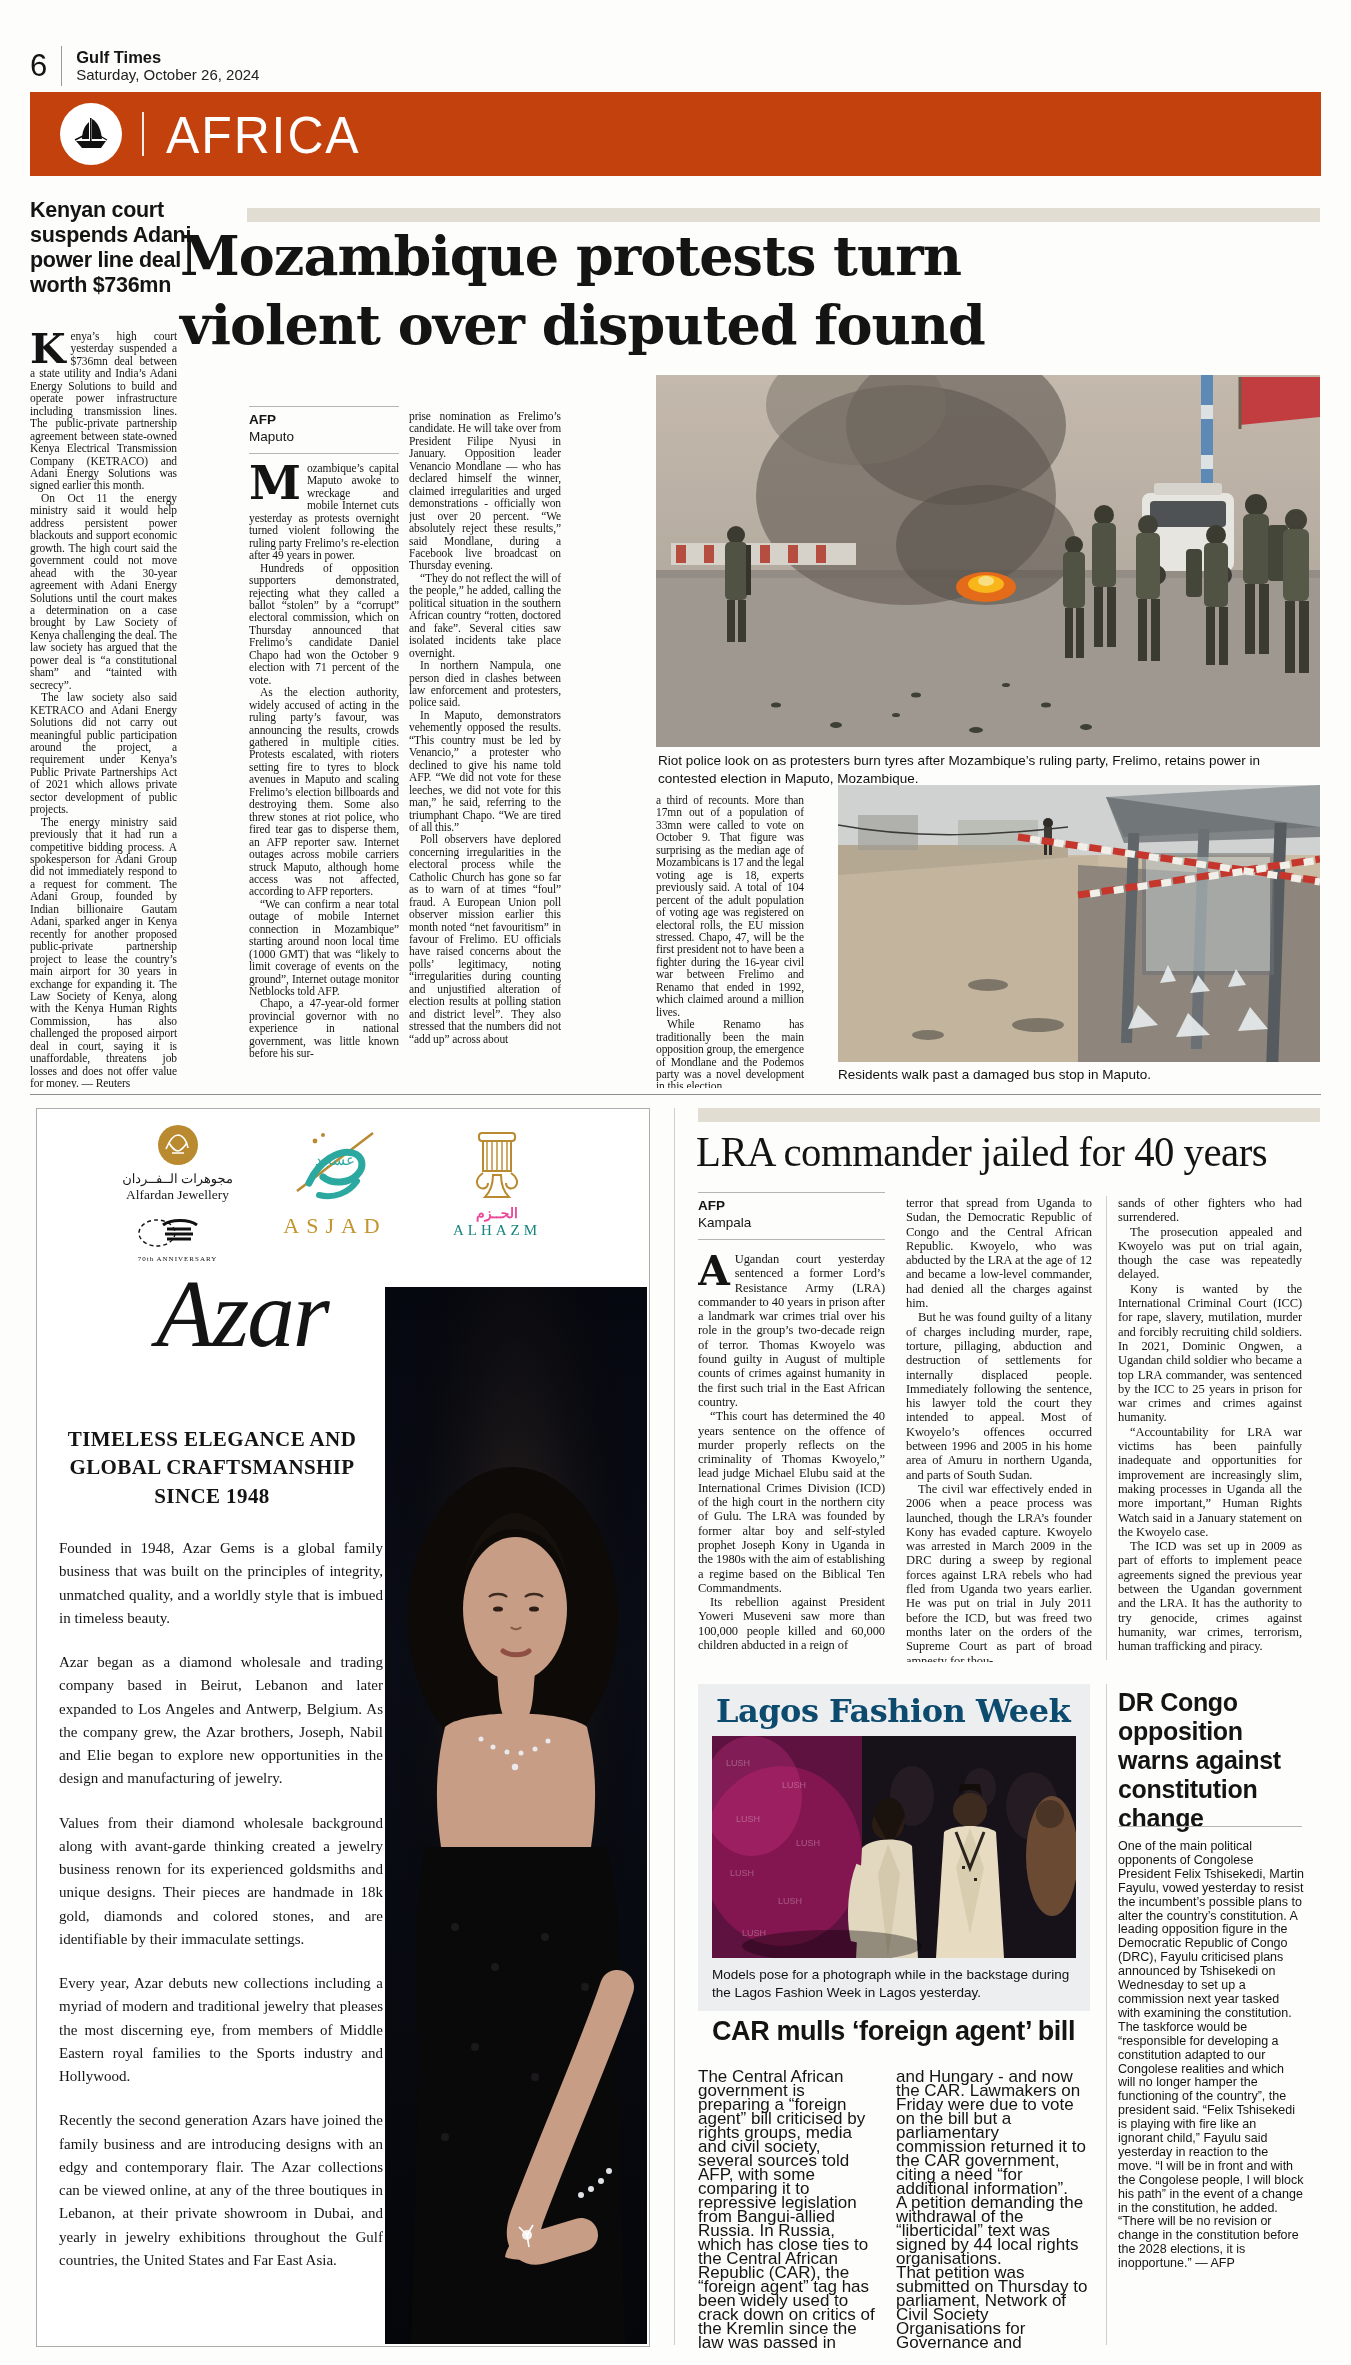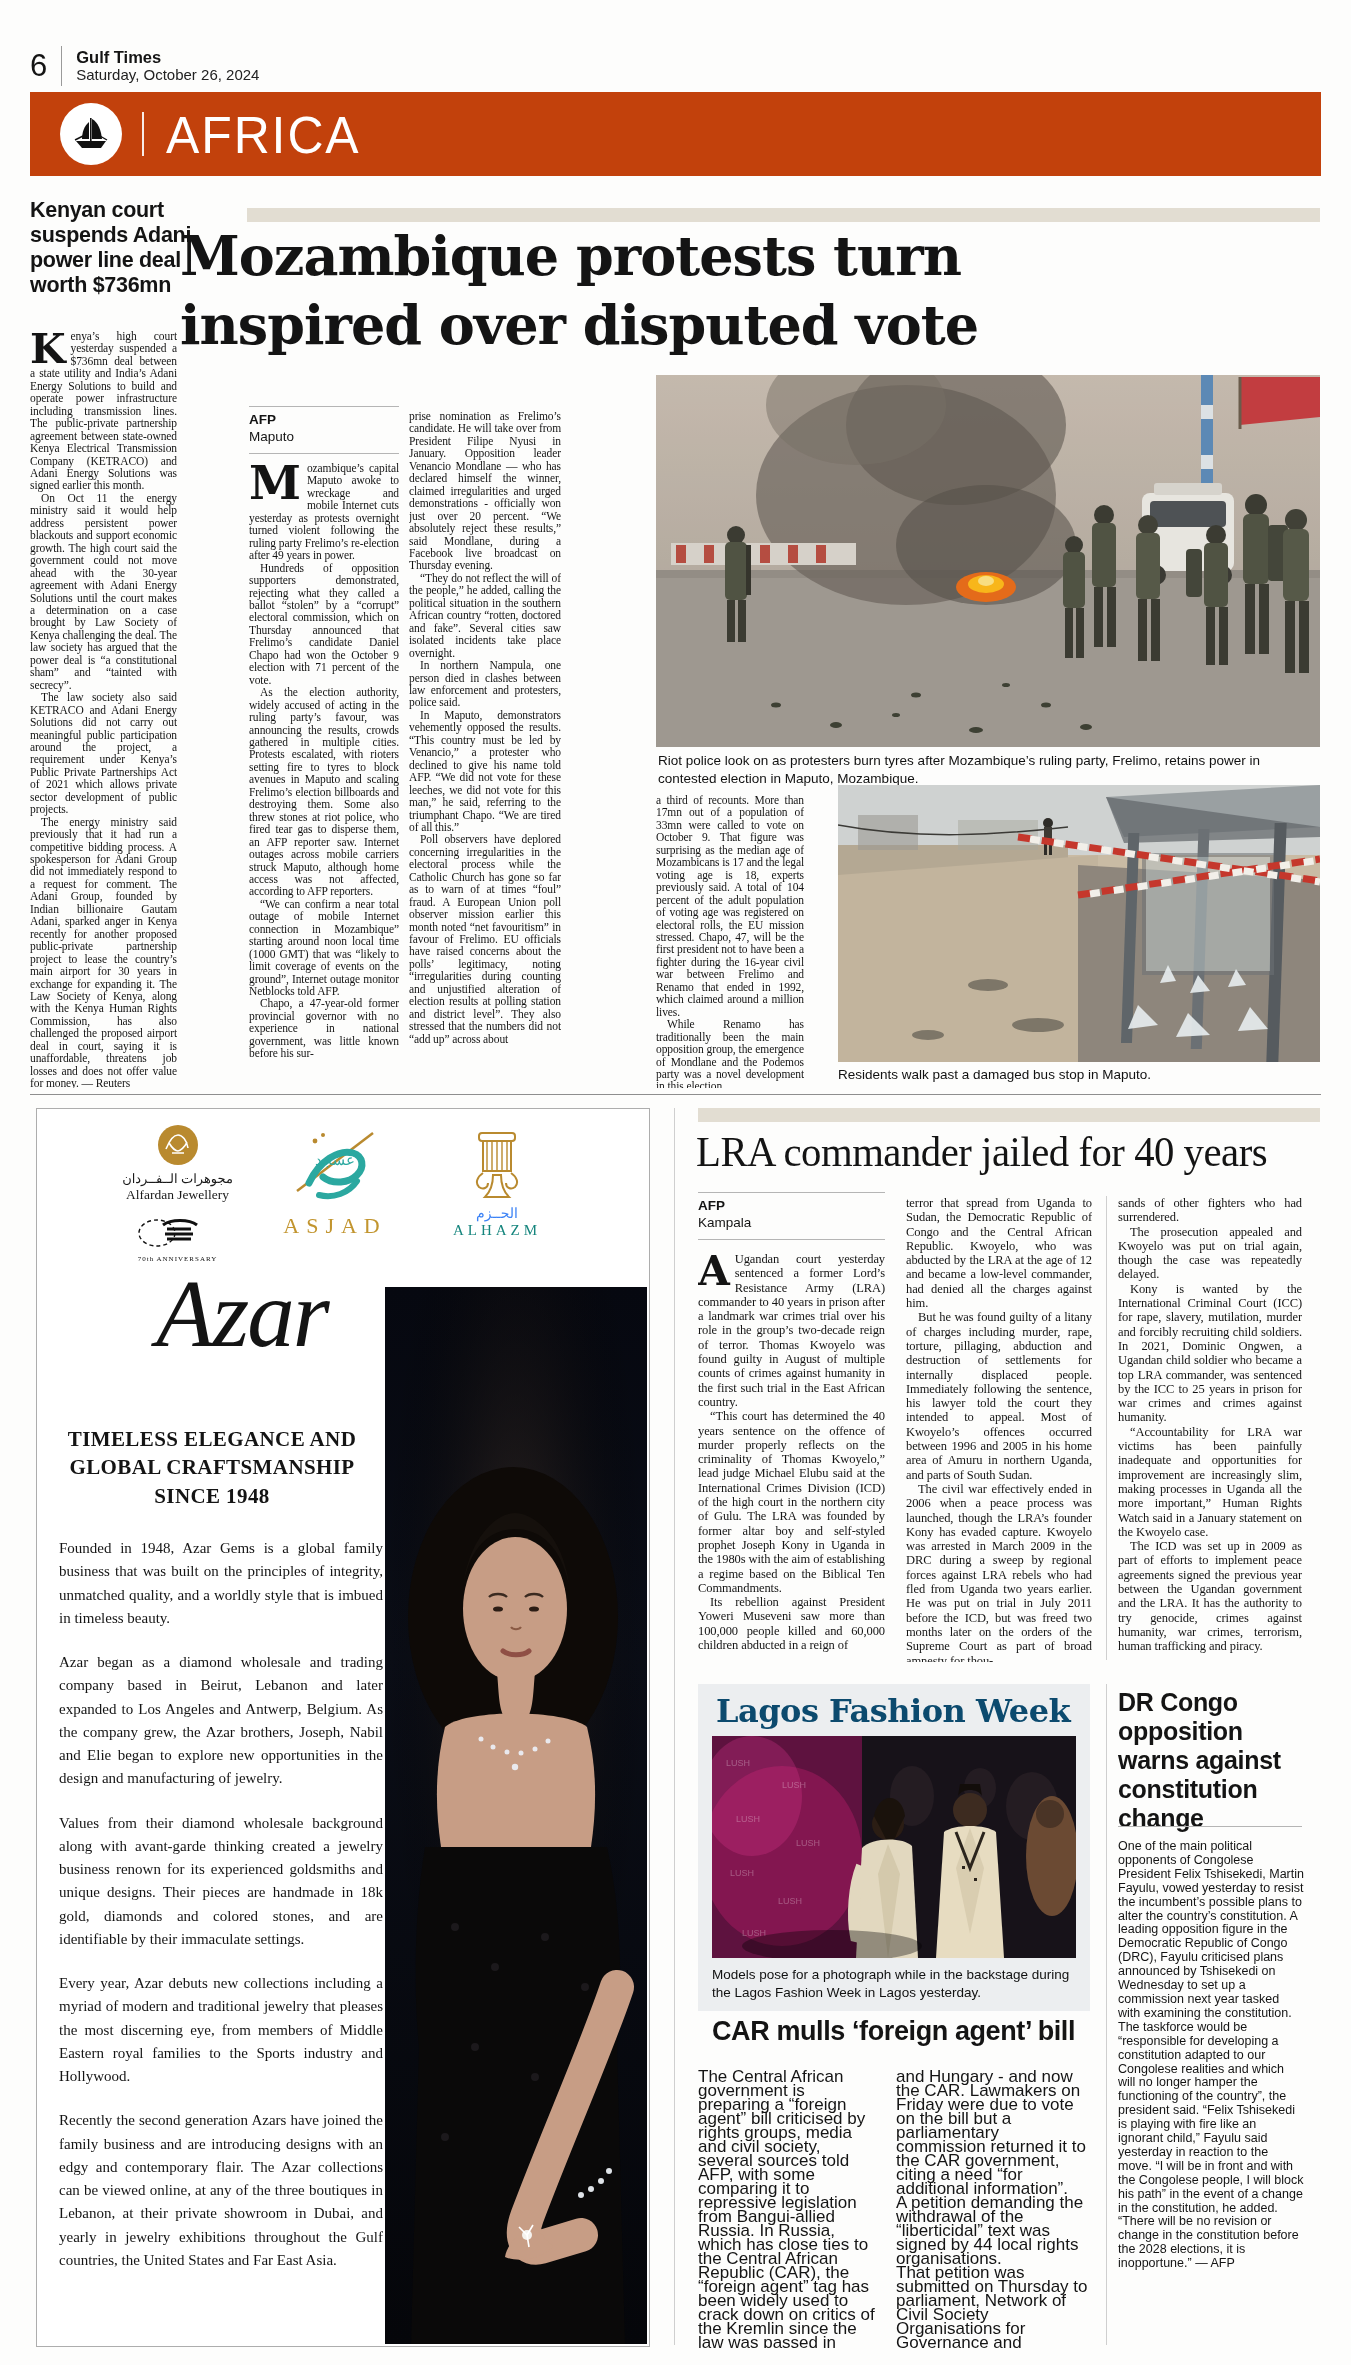--- a/index.html
+++ b/index.html
@@ -47,21 +47,21 @@
   
   .photo{overflow:hidden;}
   .photo svg{display:block;width:100%;height:100%;}
   
   .adbox{border:1px solid #adadad;background:#fff;}
   .logo-block{text-align:center;}
   .logo-en-serif{font-family:"Liberation Serif",serif;font-size:13.5px;color:#1a1a1a;}
   .logo-ar{font-size:13px;color:#1a1a1a;}
   .logo-anniv{font-family:"Liberation Serif",serif;font-size:7px;letter-spacing:1px;color:#111;}
   .asjad-word{font-family:"Liberation Serif",serif;font-size:22px;letter-spacing:7px;color:#c2952f;}
-  .alhazm-ar{font-size:14px;color:#3b82f6;font-weight:normal;}
+  .alhazm-ar{font-size:14px;color:#ec4899;font-weight:bold;}
   .alhazm-word{font-family:"Liberation Serif",serif;font-size:15px;letter-spacing:4px;color:#15857d;}
   .azar-script{font-family:"Liberation Serif",serif;font-style:italic;font-size:95px;letter-spacing:-2px;}
   .ad-heading{font-family:"Liberation Serif",serif;font-weight:bold;font-size:21px;line-height:1.35;text-align:center;letter-spacing:.4px;}
   .ad-heading p{margin:0;white-space:nowrap;}
   .adcopy{font-family:"Liberation Serif",serif;font-size:15px;line-height:1.55;text-align:justify;overflow:hidden;}
   .adcopy p{margin:0 0 21px 0;}
   .lagos-box{background:#eceef0;}
 </style>
 </head>
 <body>
@@ -98,21 +98,21 @@
 <div class="abs newsbody dropcap" style="left:30px;top:330px;width:147px;height:758px;">
     <p>Kenya’s high court yesterday suspended a $736mn deal between a state utility and India’s Adani Energy Solutions to build and operate power infrastructure including transmission lines. The public-private partnership agreement between state-owned Kenya Electrical Transmission Company (KETRACO) and Adani Energy Solutions was signed earlier this month.</p>
     <p>On Oct 11 the energy ministry said it would help address persistent power blackouts and support economic growth. The high court said the government could not move ahead with the 30-year agreement with Adani Energy Solutions until the court makes a determination on a case brought by Law Society of Kenya challenging the deal. The law society has argued that the power deal is “a constitutional sham” and “tainted with secrecy”.</p>
     <p>The law society also said KETRACO and Adani Energy Solutions did not carry out meaningful public participation around the project, a requirement under Kenya’s Public Private Partnerships Act of 2021 which allows private sector development of public projects.</p>
     <p>The energy ministry said previously that it had run a competitive bidding process. A spokesperson for Adani Group did not immediately respond to a request for comment. The Adani Group, founded by Indian billionaire Gautam Adani, sparked anger in Kenya recently for another proposed public-private partnership project to lease the country’s main airport for 30 years in exchange for expanding it. The Law Society of Kenya, along with the Kenya Human Rights Commission, has also challenged the proposed airport deal in court, saying it is unaffordable, threatens job losses and does not offer value for money. — Reuters</p>
   </div>
 
 <div class="abs kicker" style="left:247px;top:208px;width:1073px;height:14px;"></div>
 <div class="abs main-head lines" style="left:180px;top:222px;width:1141px;">
     <p>Mozambique protests turn</p>
-    <p>inspired over disputed vote</p>
+    <p>violent over disputed found</p>
   </div>
 
 <div class="abs byline" style="left:249px;top:406px;width:150px;">
   <div class="agency">AFP</div>
   <div>Maputo</div>
 </div>
 
 <div class="abs newsbody dropcap-lg" style="left:249px;top:462px;width:150px;height:624px;">
     <p>Mozambique’s capital Maputo awoke to wreckage and mobile Internet cuts yesterday as protests overnight turned violent following the ruling party Frelimo’s re-election after 49 years in power.</p>
     <p>Hundreds of opposition supporters demonstrated, rejecting what they called a ballot “stolen” by a “corrupt” electoral commission, which on Thursday announced that Frelimo’s candidate Daniel Chapo had won the October 9 election with 71 percent of the vote.</p>

